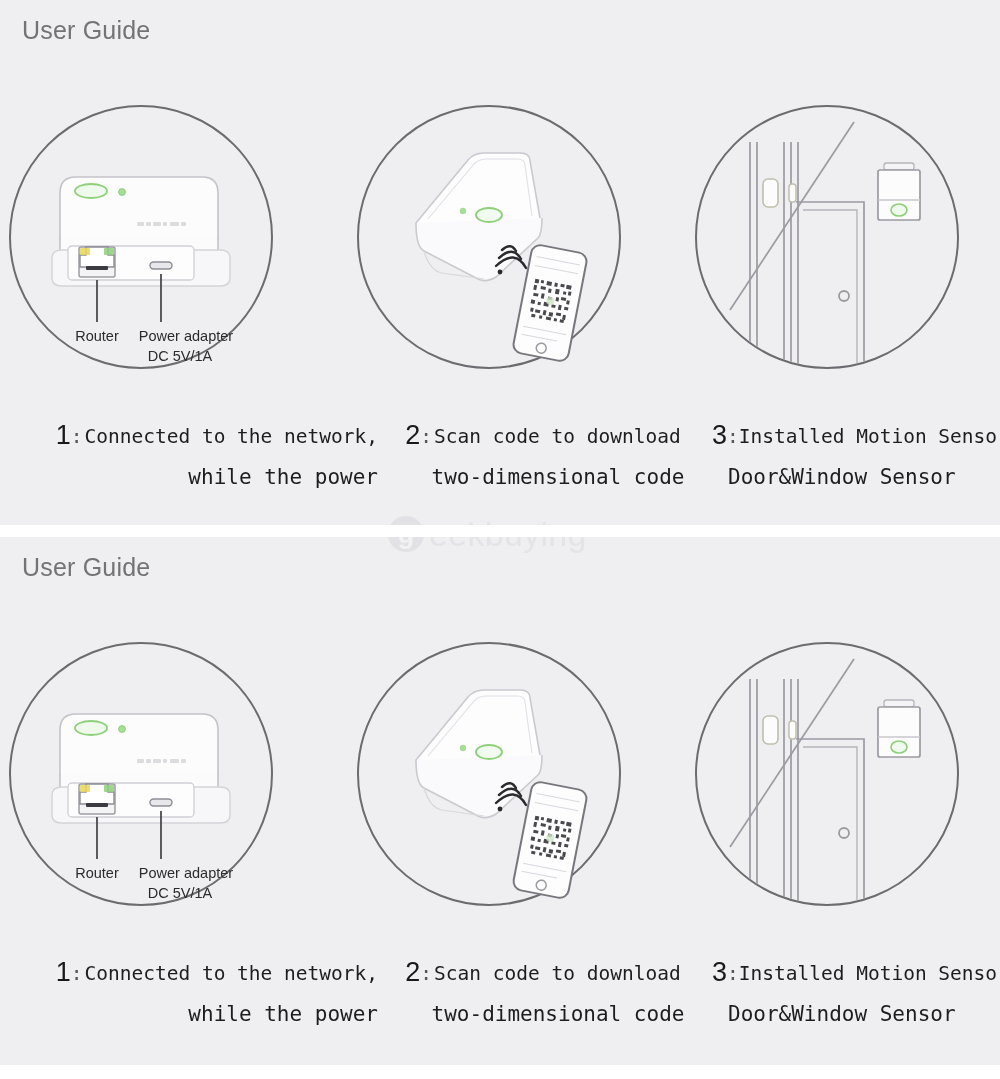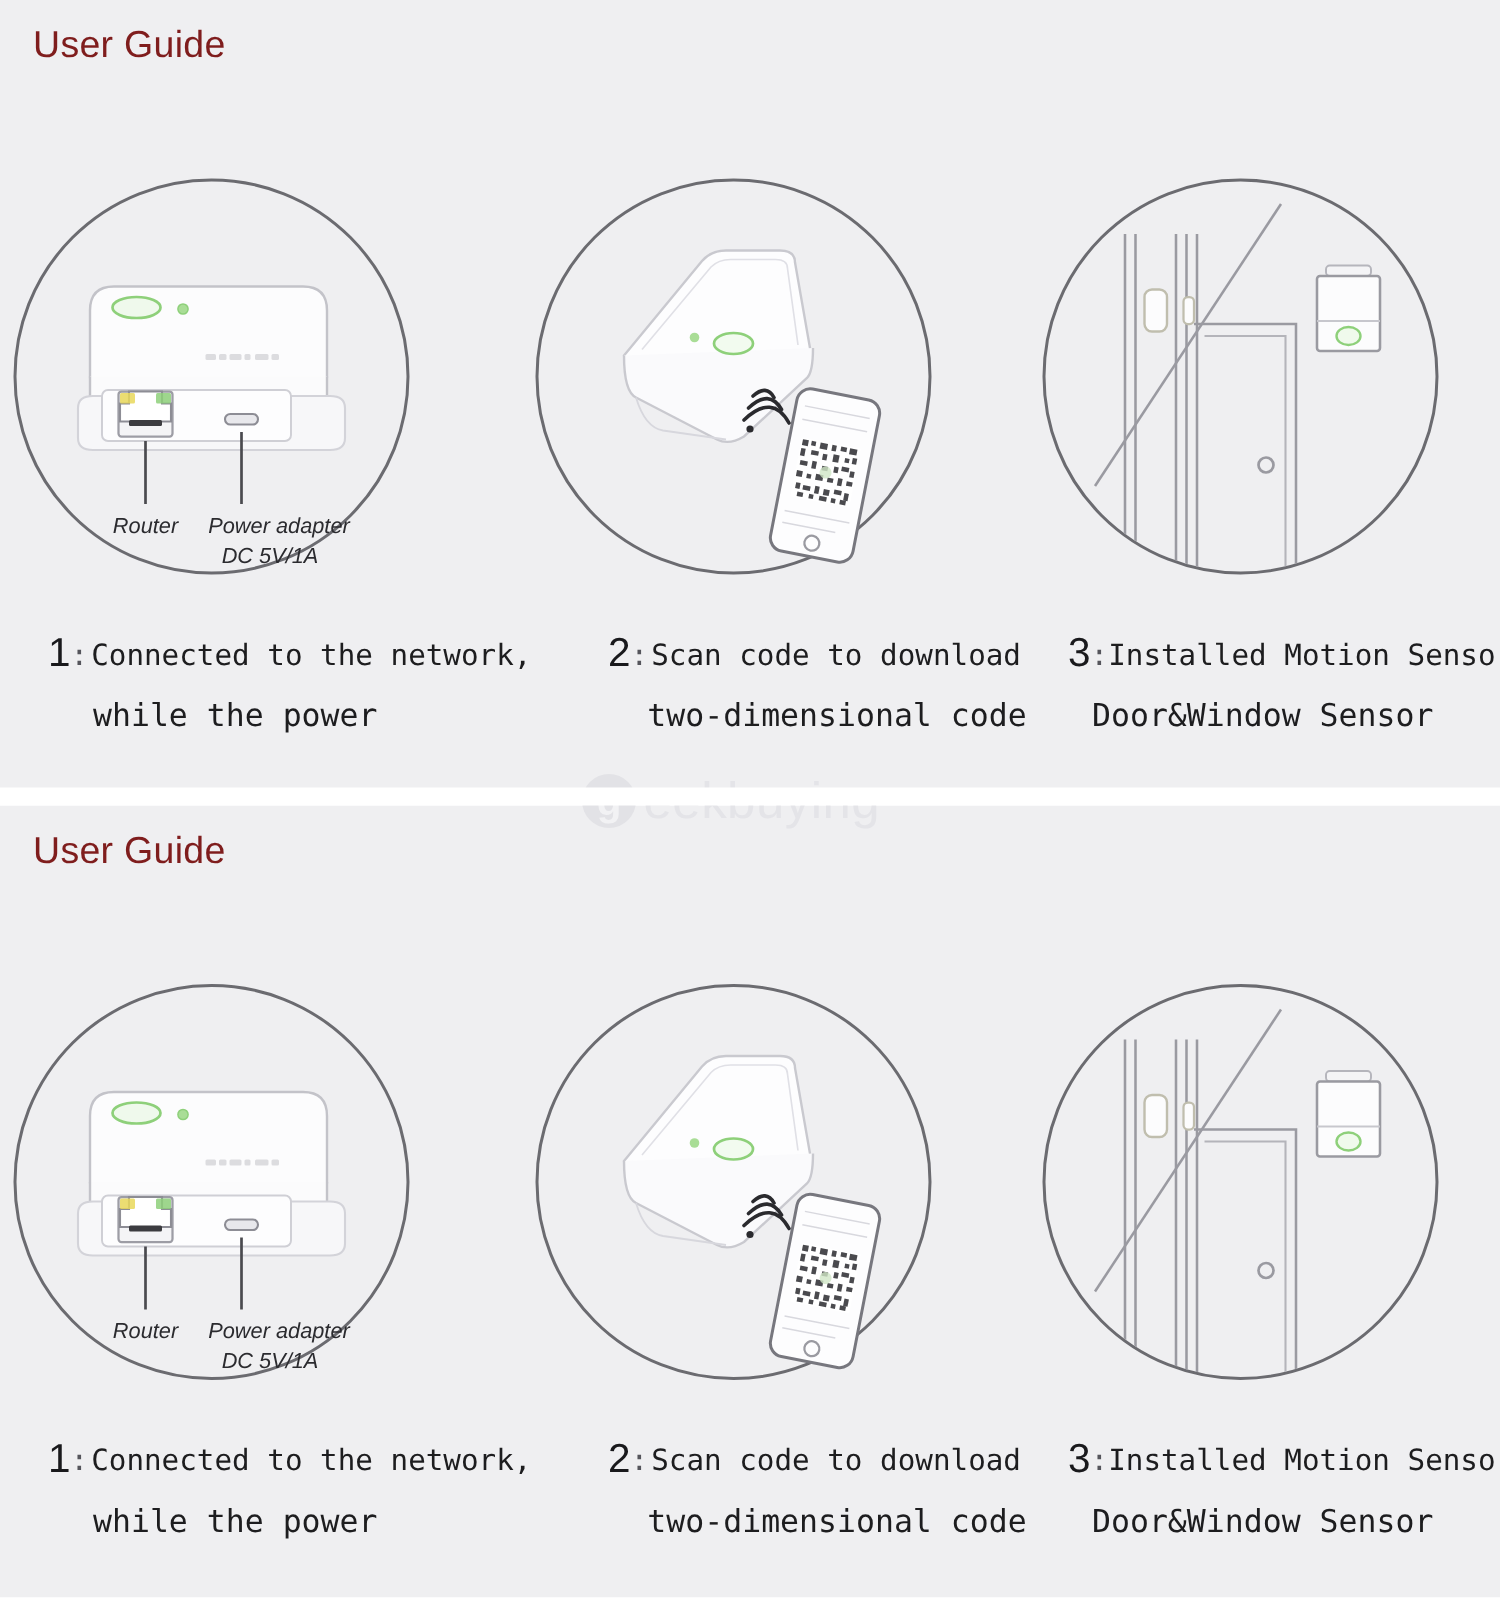--- a/index.html
+++ b/index.html
@@ -50,33 +50,32 @@
     background: #ffffff;
     z-index: 6;
   }
 
   .section-title {
     position: absolute;
     left: 22px;
     top: 16px;
     font-size: 25px;
     font-weight: 400;
-    color: #7f1d1d;
+    color: #737373;
     letter-spacing: 0.2px;
     font-family: "Liberation Sans", sans-serif;
   }
 
   
   .circles {
     position: absolute;
     left: 0;
-    top: 112px;
+    top: 98px;
     width: 936px;
     height: 278px;
-    font-style: italic;
   }
   .circle-wrap {
     position: absolute;
     top: 0;
     width: 278px;
     height: 278px;
   }
   .circle-wrap.c1 { left: 2px; }
   .circle-wrap.c2 { left: 350px; }
   .circle-wrap.c3 { left: 688px; }
@@ -89,21 +88,21 @@
     top: 415px;
     width: 1000px;
     height: 100px;
   }
   .caption {
     position: absolute;
     top: 0;
     font-family: "DejaVu Sans Mono", "Liberation Mono", monospace;
     color: #1d1d1f;
   }
-  .caption.p1 { left: 32px;  width: 360px; }
+  .caption.p1 { left: 18px;  width: 360px; text-align: right; }
   .caption.p2 { left: 378px; width: 330px; text-align: center; }
   .caption.p3 { left: 712px; width: 300px; }
 
   .cap-line { display: block; white-space: nowrap; }
   .cap-line.l1 {
     font-size: 19.5px;
     line-height: 40px;
   }
   .cap-line.l2 {
     font-size: 21px;

